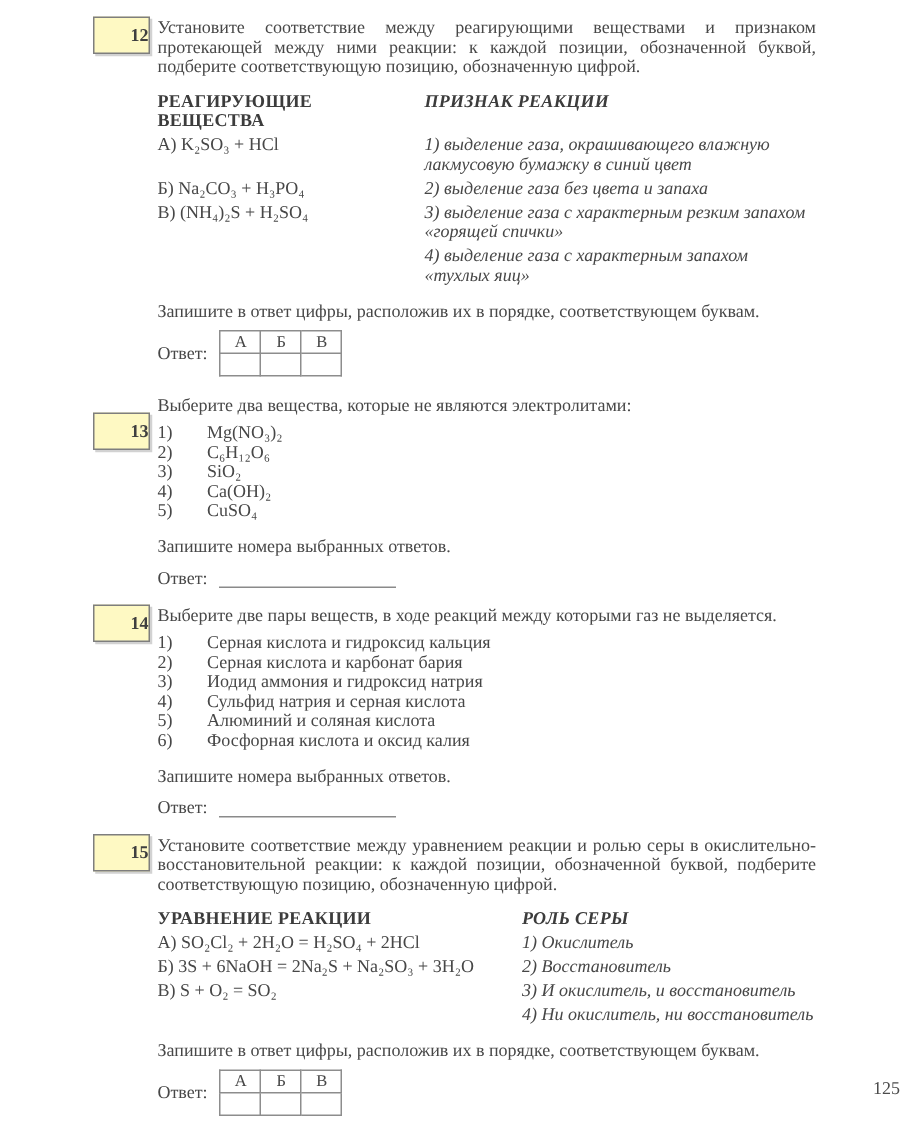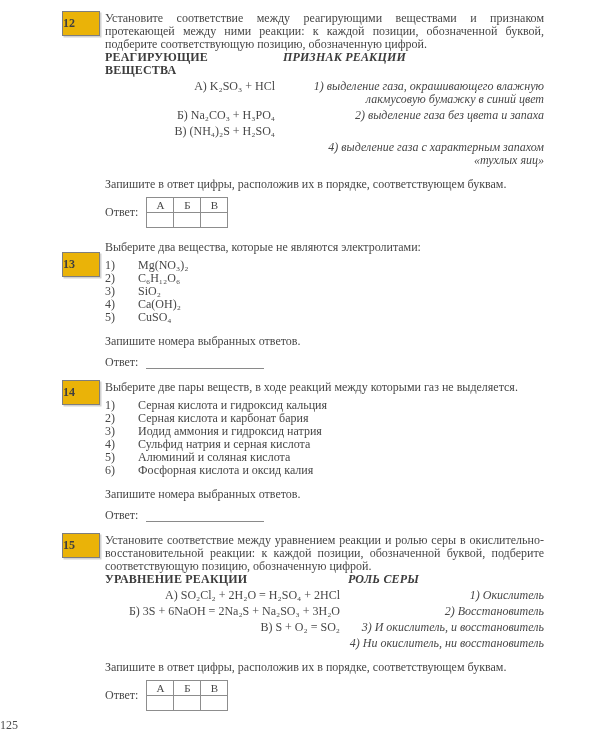--- a/index.html
+++ b/index.html
@@ -15,30 +15,30 @@
   }
   .question { position:relative; padding-left:105px; padding-right:56px; }
   .q12 { padding-top:12px; }
   .q13 { padding-top:13px; }
   .q14 { padding-top:12px; }
   .q15 { padding-top:12px; }
   .qbox {
     position:absolute; left:62px; width:38px; height:25px;
     border:1px solid #7e7e7e;
     box-shadow:1.5px 1.5px 0 #d2d2d2;
-    display:flex; align-items:center; justify-content:flex-start;
+    display:flex; align-items:center; justify-content:flex-end;
     font-weight:bold; font-size:12px; color:#3f3f3f;
-    background:#eab308;
+    background:#fef9c3;
   }
   .q12 .qbox { top:11px; } .q13 .qbox { top:24px; }
   .q14 .qbox { top:11px; } .q15 .qbox { top:11px; }
   .intro { text-align:justify; }
-  .match { }
+  .match { margin-top:10px; }
   .match-headers { display:flex; font-weight:bold; color:#3c3c3c; letter-spacing:0.2px; }
-  .match-row { display:flex; margin-top:3px;text-align:right; }
+  .match-row { display:flex; margin-top:3px; }
   .mcol-left { flex-shrink:0; padding-right:8px; }
   .mcol-right { flex:1;font-style:italic; }
   .q12 .mcol-left { width:178px; }
   .q15 .mcol-left { width:243px; }
   .closing { margin-top:11px; }
   .answer-row { display:flex; align-items:center; margin-top:6px; }
   .answer-label { margin-right:8px; }
   .answer-grid { border-collapse:collapse; }
   .answer-grid td {
     width:27px; height:15px; padding:0;
@@ -50,21 +50,21 @@
   .option { display:flex; margin-top:0; line-height:13px; }
   .opt-num { width:33px; flex-shrink:0; }
   .opt-text { flex:1; }
   .answer-blank-row { margin-top:8px; display:flex; align-items:flex-end; }
   .answer-blank {
     display:inline-block; width:118px; height:12px;
     border-bottom:1px solid #8a8a8a; margin-left:8px;
   }
   .page-number {
     position:absolute; left:0; right:0; bottom:18px;
-    text-align:left; font-size:12px; color:#4c4c4c;
+    text-align:right; font-size:12px; color:#4c4c4c;
   }
 </style>
 </head>
 <body>
 
 <div class="page">
 
   <section class="question q12">
     <div class="qbox">
       <span>12</span>
@@ -78,20 +78,21 @@
       <div class="match-row">
         <div class="mcol-left">А) K₂SO₃ + HCl</div>
         <div class="mcol-right">1) выделение газа, окрашивающего влажную лакмусовую бумажку в синий цвет</div>
       </div>
       <div class="match-row">
         <div class="mcol-left">Б) Na₂CO₃ + H₃PO₄</div>
         <div class="mcol-right">2) выделение газа без цвета и запаха</div>
       </div>
       <div class="match-row">
         <div class="mcol-left">В) (NH₄)₂S + H₂SO₄</div>
+        <div class="mcol-right">3) выделение газа с характерным резким запахом «горящей спички»</div>
       </div>
       <div class="match-row">
         <div class="mcol-left"></div>
         <div class="mcol-right">4) выделение газа с характерным запахом «тухлых яиц»</div>
       </div>
     </div>
     <p class="closing">Запишите в ответ цифры, расположив их в порядке, соответствующем буквам.</p>
     <div class="answer-row">
       <span class="answer-label">Ответ:</span>
       <table class="answer-grid">

